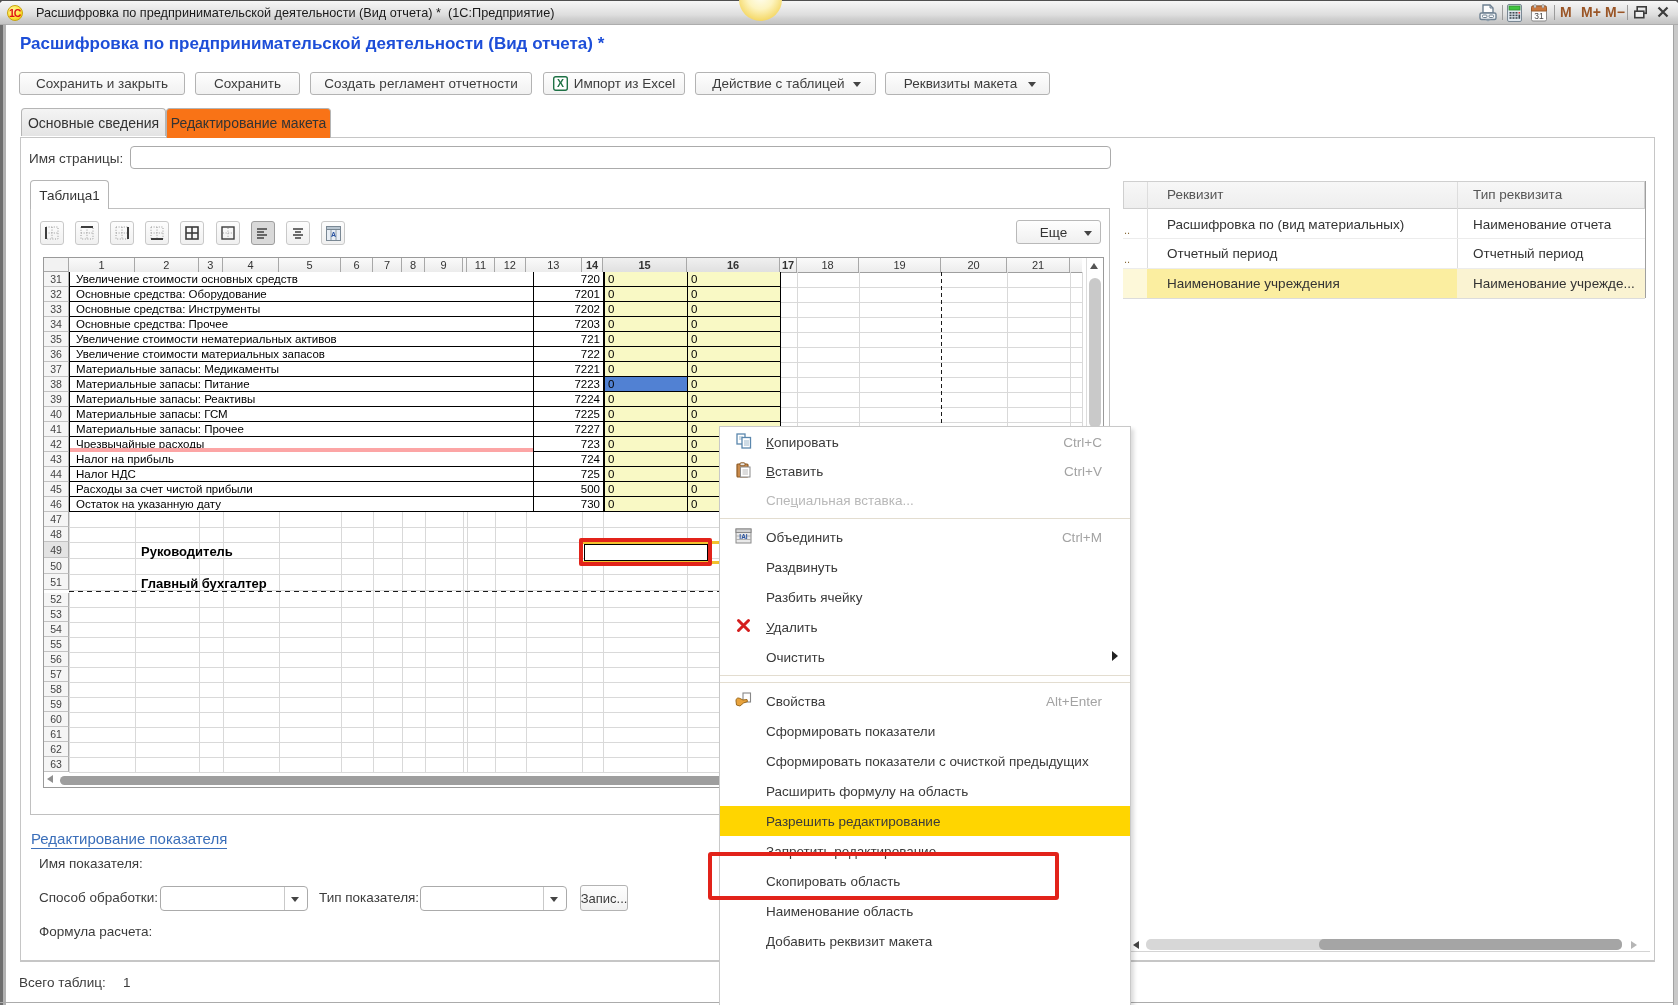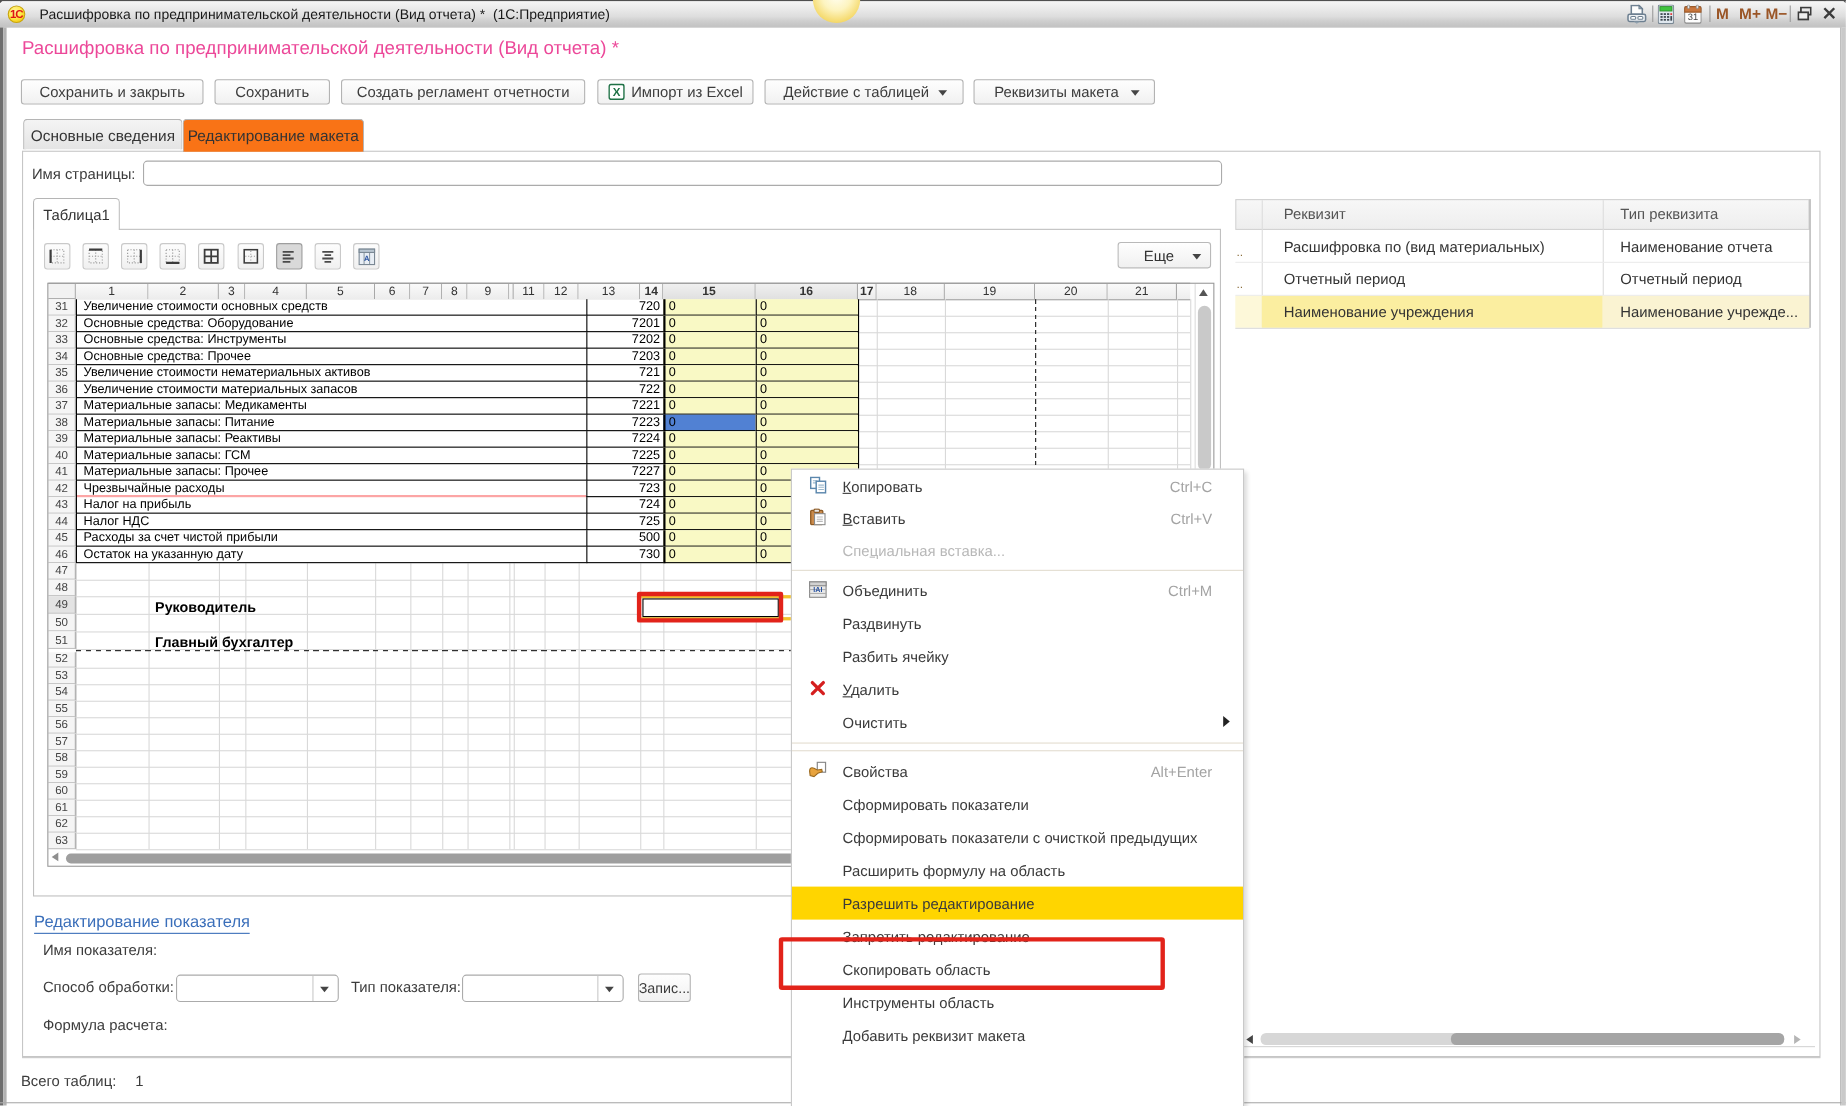--- a/index.html
+++ b/index.html
@@ -78,21 +78,21 @@
 <div class="a" style="left:1605px;top:4px;font-size:14px;font-weight:bold;color:#9a5526">M−</div>
 <div class="a" style="left:1627px;top:5px;width:1px;height:15px;background:#9b9b9b"></div>
 <svg class="a" style="left:1634px;top:6px" width="13" height="13" viewBox="0 0 13 13">
  <rect x="3.2" y="0.8" width="9" height="6.5" fill="none" stroke="#3c3c3c" stroke-width="1.6"></rect>
  <rect x="0.8" y="5.2" width="9" height="6.5" fill="#efefef" stroke="#3c3c3c" stroke-width="1.6"></rect>
 </svg>
 <svg class="a" style="left:1656.5px;top:6px" width="12" height="12" viewBox="0 0 12 12">
  <path d="M1.5 1.5 L10.5 10.5 M10.5 1.5 L1.5 10.5" stroke="#3c3c3c" stroke-width="2.2"></path>
 </svg>
 
-<div class="a" style="left:20px;top:34px;font-size:17px;font-weight:normal;color:#ec4899">Расшифровка по предпринимательской деятельности (Вид отчета) *</div>
+<div class="a" style="left:20px;top:34px;font-size:17px;font-weight:bold;color:#1d4ed8">Расшифровка по предпринимательской деятельности (Вид отчета) *</div>
 <div class="btn" style="left:19px;top:72px;width:166px;height:23px">Сохранить и закрыть</div>
 <div class="btn" style="left:195px;top:72px;width:105px;height:23px">Сохранить</div>
 <div class="btn" style="left:310px;top:72px;width:222px;height:23px">Создать регламент отчетности</div>
 <div class="btn" style="left:543px;top:72px;width:142px;height:23px">
  <svg width="15" height="15" viewBox="0 0 15 15" style="margin-right:6px">
   <rect x="0.7" y="0.7" width="13.6" height="13.6" rx="2" fill="#fff" stroke="#1e7145" stroke-width="1.4"></rect>
   <text x="7.5" y="11.4" text-anchor="middle" font-size="10.5" font-weight="bold" font-family="Liberation Sans" fill="#1e7145">X</text>
  </svg>Импорт из Excel</div>
 <div class="btn" style="left:695px;top:72px;width:181px;height:23px">
     <span style="margin-right:14px">Действие с таблицей</span>
@@ -366,21 +366,21 @@
 <div class="a" style="left:603px;top:392.0px;width:84px;height:15.0px;border-left:2px solid #000;border-bottom:1px solid #000;background:#f9f9c5;font-size:11.5px;color:#000;padding:1px 0 0 3px">0</div>
 <div class="a" style="left:687px;top:392.0px;width:93px;height:15.0px;border-left:1.6px solid #000;border-bottom:1px solid #000;background:#f9f9c5;font-size:11.5px;color:#000;padding:1px 0 0 3px">0</div>
 <div class="a" style="left:70px;top:407.0px;width:463px;height:15.0px;border-bottom:1px solid #000;font-size:11.5px;color:#000;padding:1px 0 0 6px;white-space:nowrap;overflow:hidden">Материальные запасы: ГСМ</div>
 <div class="a" style="left:533px;top:407.0px;width:70px;height:15.0px;border-left:1px solid #000;border-bottom:1px solid #000;font-size:11.5px;color:#000;text-align:right;padding:1px 3px 0 0">7225</div>
 <div class="a" style="left:603px;top:407.0px;width:84px;height:15.0px;border-left:2px solid #000;border-bottom:1px solid #000;background:#f9f9c5;font-size:11.5px;color:#000;padding:1px 0 0 3px">0</div>
 <div class="a" style="left:687px;top:407.0px;width:93px;height:15.0px;border-left:1.6px solid #000;border-bottom:1px solid #000;background:#f9f9c5;font-size:11.5px;color:#000;padding:1px 0 0 3px">0</div>
 <div class="a" style="left:70px;top:422.0px;width:463px;height:15.0px;border-bottom:1px solid #000;font-size:11.5px;color:#000;padding:1px 0 0 6px;white-space:nowrap;overflow:hidden">Материальные запасы: Прочее</div>
 <div class="a" style="left:533px;top:422.0px;width:70px;height:15.0px;border-left:1px solid #000;border-bottom:1px solid #000;font-size:11.5px;color:#000;text-align:right;padding:1px 3px 0 0">7227</div>
 <div class="a" style="left:603px;top:422.0px;width:84px;height:15.0px;border-left:2px solid #000;border-bottom:1px solid #000;background:#f9f9c5;font-size:11.5px;color:#000;padding:1px 0 0 3px">0</div>
 <div class="a" style="left:687px;top:422.0px;width:93px;height:15.0px;border-left:1.6px solid #000;border-bottom:1px solid #000;background:#f9f9c5;font-size:11.5px;color:#000;padding:1px 0 0 3px">0</div>
-<div class="a" style="left:70px;top:437.0px;width:463px;height:15.0px;border-bottom:2px solid #fca5a5;font-size:11.5px;color:#000;padding:1px 0 0 6px;white-space:nowrap;overflow:hidden">Чрезвычайные расходы</div>
+<div class="a" style="left:70px;top:437.0px;width:463px;height:15.0px;border-bottom:4px solid #fca5a5;font-size:11.5px;color:#000;padding:1px 0 0 6px;white-space:nowrap;overflow:hidden">Чрезвычайные расходы</div>
 <div class="a" style="left:533px;top:437.0px;width:70px;height:15.0px;border-left:1px solid #000;border-bottom:1px solid #000;font-size:11.5px;color:#000;text-align:right;padding:1px 3px 0 0">723</div>
 <div class="a" style="left:603px;top:437.0px;width:84px;height:15.0px;border-left:2px solid #000;border-bottom:1px solid #000;background:#f9f9c5;font-size:11.5px;color:#000;padding:1px 0 0 3px">0</div>
 <div class="a" style="left:687px;top:437.0px;width:93px;height:15.0px;border-left:1.6px solid #000;border-bottom:1px solid #000;background:#f9f9c5;font-size:11.5px;color:#000;padding:1px 0 0 3px">0</div>
 <div class="a" style="left:70px;top:452.0px;width:463px;height:15.0px;border-bottom:1px solid #000;font-size:11.5px;color:#000;padding:1px 0 0 6px;white-space:nowrap;overflow:hidden">Налог на прибыль</div>
 <div class="a" style="left:533px;top:452.0px;width:70px;height:15.0px;border-left:1px solid #000;border-bottom:1px solid #000;font-size:11.5px;color:#000;text-align:right;padding:1px 3px 0 0">724</div>
 <div class="a" style="left:603px;top:452.0px;width:84px;height:15.0px;border-left:2px solid #000;border-bottom:1px solid #000;background:#f9f9c5;font-size:11.5px;color:#000;padding:1px 0 0 3px">0</div>
 <div class="a" style="left:687px;top:452.0px;width:93px;height:15.0px;border-left:1.6px solid #000;border-bottom:1px solid #000;background:#f9f9c5;font-size:11.5px;color:#000;padding:1px 0 0 3px">0</div>
 <div class="a" style="left:70px;top:467.0px;width:463px;height:15.0px;border-bottom:1px solid #000;font-size:11.5px;color:#000;padding:1px 0 0 6px;white-space:nowrap;overflow:hidden">Налог НДС</div>
 <div class="a" style="left:533px;top:467.0px;width:70px;height:15.0px;border-left:1px solid #000;border-bottom:1px solid #000;font-size:11.5px;color:#000;text-align:right;padding:1px 3px 0 0">725</div>
 <div class="a" style="left:603px;top:467.0px;width:84px;height:15.0px;border-left:2px solid #000;border-bottom:1px solid #000;background:#f9f9c5;font-size:11.5px;color:#000;padding:1px 0 0 3px">0</div>
@@ -544,18 +544,18 @@
 <div class="mi" style="height:30px;background:#ffd500;">
       <span class="lbl" style="">Разрешить редактирование</span>
     </div>
 <div class="mi" style="height:30px;">
       <span class="lbl" style="">Запретить редактирование</span>
     </div>
 <div class="mi" style="height:30px;">
       <span class="lbl" style="">Скопировать область</span>
     </div>
 <div class="mi" style="height:30px;">
-      <span class="lbl" style="">Инструменты область</span>
+      <span class="lbl" style="">Наименование область</span>
     </div>
 <div class="mi" style="height:30px;">
       <span class="lbl" style="">Добавить реквизит макета</span>
     </div>
 </div>
 <div class="a" style="left:708px;top:852px;width:351px;height:48px;border:4.5px solid #e2231a;border-radius:3px"></div>
 </body></html>

